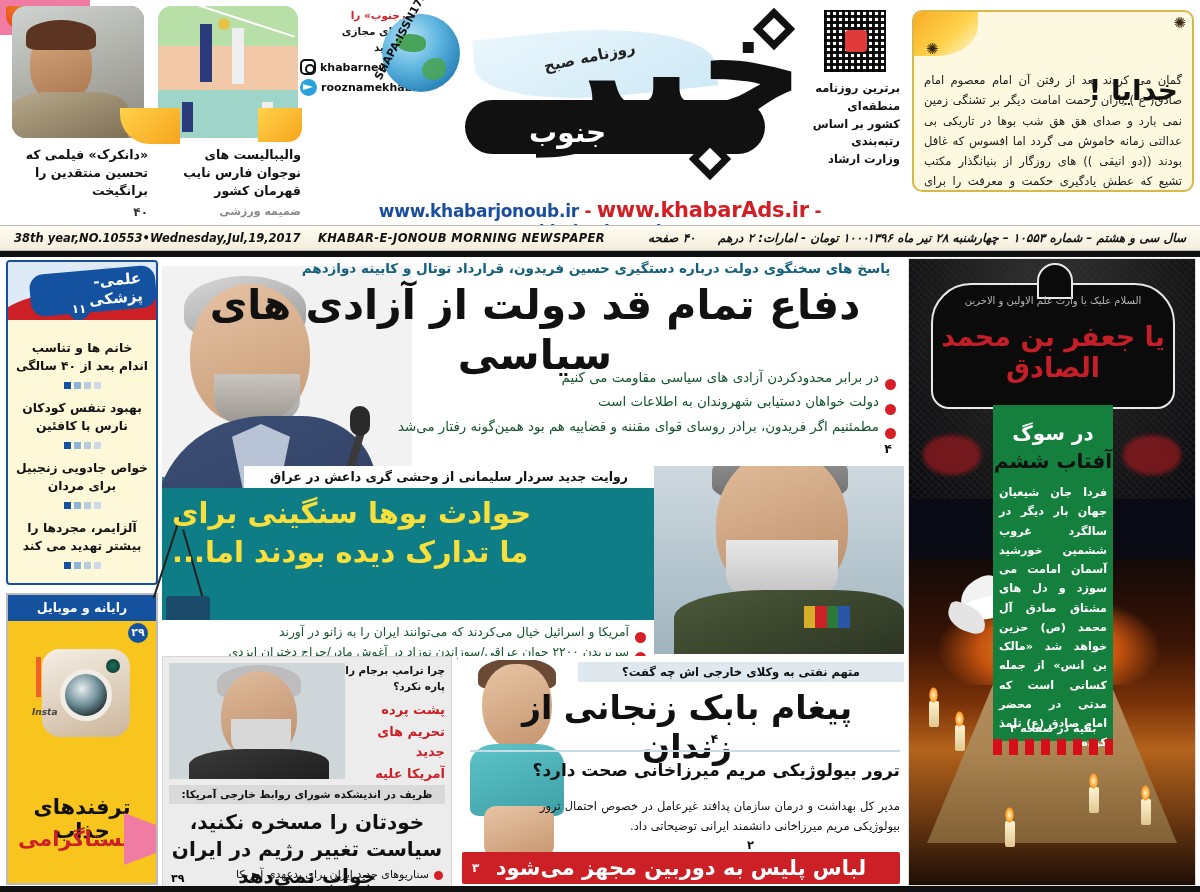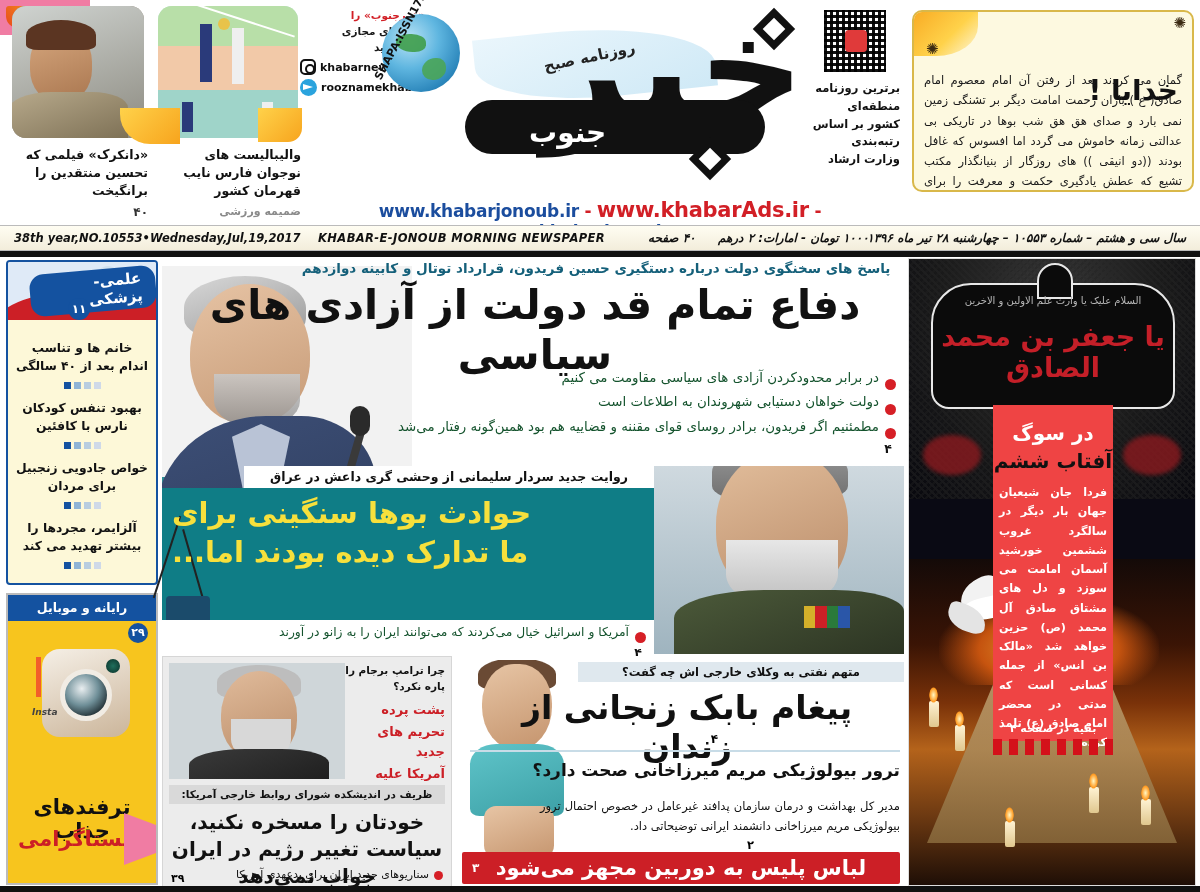--- a/index.html
+++ b/index.html
@@ -275,21 +275,21 @@
   .mn-plaque { position:absolute; left:22px; top:24px; width:244px; height:126px; background:#0b0b0b;
      border:2px solid #e8e8e8; border-radius:40px 40px 18px 18px; }
   .mn-plaque:before{content:"";position:absolute;left:50%;top:-22px;margin-left:-16px;width:32px;height:32px;
      background:#0b0b0b;border:2px solid #e8e8e8;border-radius:50% 50% 0 0;}
   .mn-cal { position:absolute; left:0; right:0; top:36px; text-align:center; direction:rtl;
      font-size:27px; font-weight:bold; color:#c41f28; letter-spacing:-2px; }
   .mn-cal-sm { position:absolute; left:0; right:0; top:10px; text-align:center; direction:rtl;
      font-size:10px; color:#b8b8b8; }
   .mn-flower { position:absolute; width:58px; height:40px; background:#8b1a1f; border-radius:50%;
      filter:blur(2px); opacity:.8; }
-  .mn-red { position:absolute; left:84px; top:146px; width:120px; height:336px; background:#ef4444; }
+  .mn-red { position:absolute; left:84px; top:146px; width:120px; height:336px; background:#15803d; }
   .mn-red:after{content:"";position:absolute;left:0;bottom:-14px;width:100%;height:16px;
      background:repeating-linear-gradient(90deg,#d4111a 0 9px,transparent 9px 16px);}
   .mn-t1 { position:absolute; left:0; right:0; top:16px; text-align:center; direction:rtl;
      font-size:20px; font-weight:bold; color:#fff; }
   .mn-t2 { position:absolute; left:0; right:0; top:44px; text-align:center; direction:rtl;
      font-size:20px; font-weight:bold; color:#111; }
   .mn-body { position:absolute; left:6px; right:6px; top:78px; direction:rtl; text-align:justify;
      font-size:11.2px; line-height:1.72; color:#fff; font-weight:bold; }
   .mn-more { position:absolute; left:0; right:0; bottom:6px; text-align:center; direction:rtl;
      font-size:11px; font-weight:bold; color:#fff; }
@@ -526,20 +526,24 @@
         <div class="sol-head">
           <div>حوادث بوها سنگینی برای</div>
           <div>ما تدارک دیده بودند اما...</div>
         </div>
       </div>
       <div class="sol-bullets">
         <div class="bul">
           <span class="dot"></span>
           <span>آمریکا و اسرائیل خیال می‌کردند که می‌توانند ایران را به زانو در آورند</span>
         </div>
+        <div class="bul">
+          <span class="dot"></span>
+          <span>سربریدن ۲۲۰۰ جوان عراقی/سوزاندن نوزاد در آغوش مادر/حراج دختران ایزدی</span>
+        </div>
         <div class="bul-pg">۴</div>
       </div>
     </div>
 
     <div class="bottom">
 
       <div class="zarif">
         <div class="zarif-photo">
           <div class="zp-hair"></div>
           <div class="zp-head"></div>

